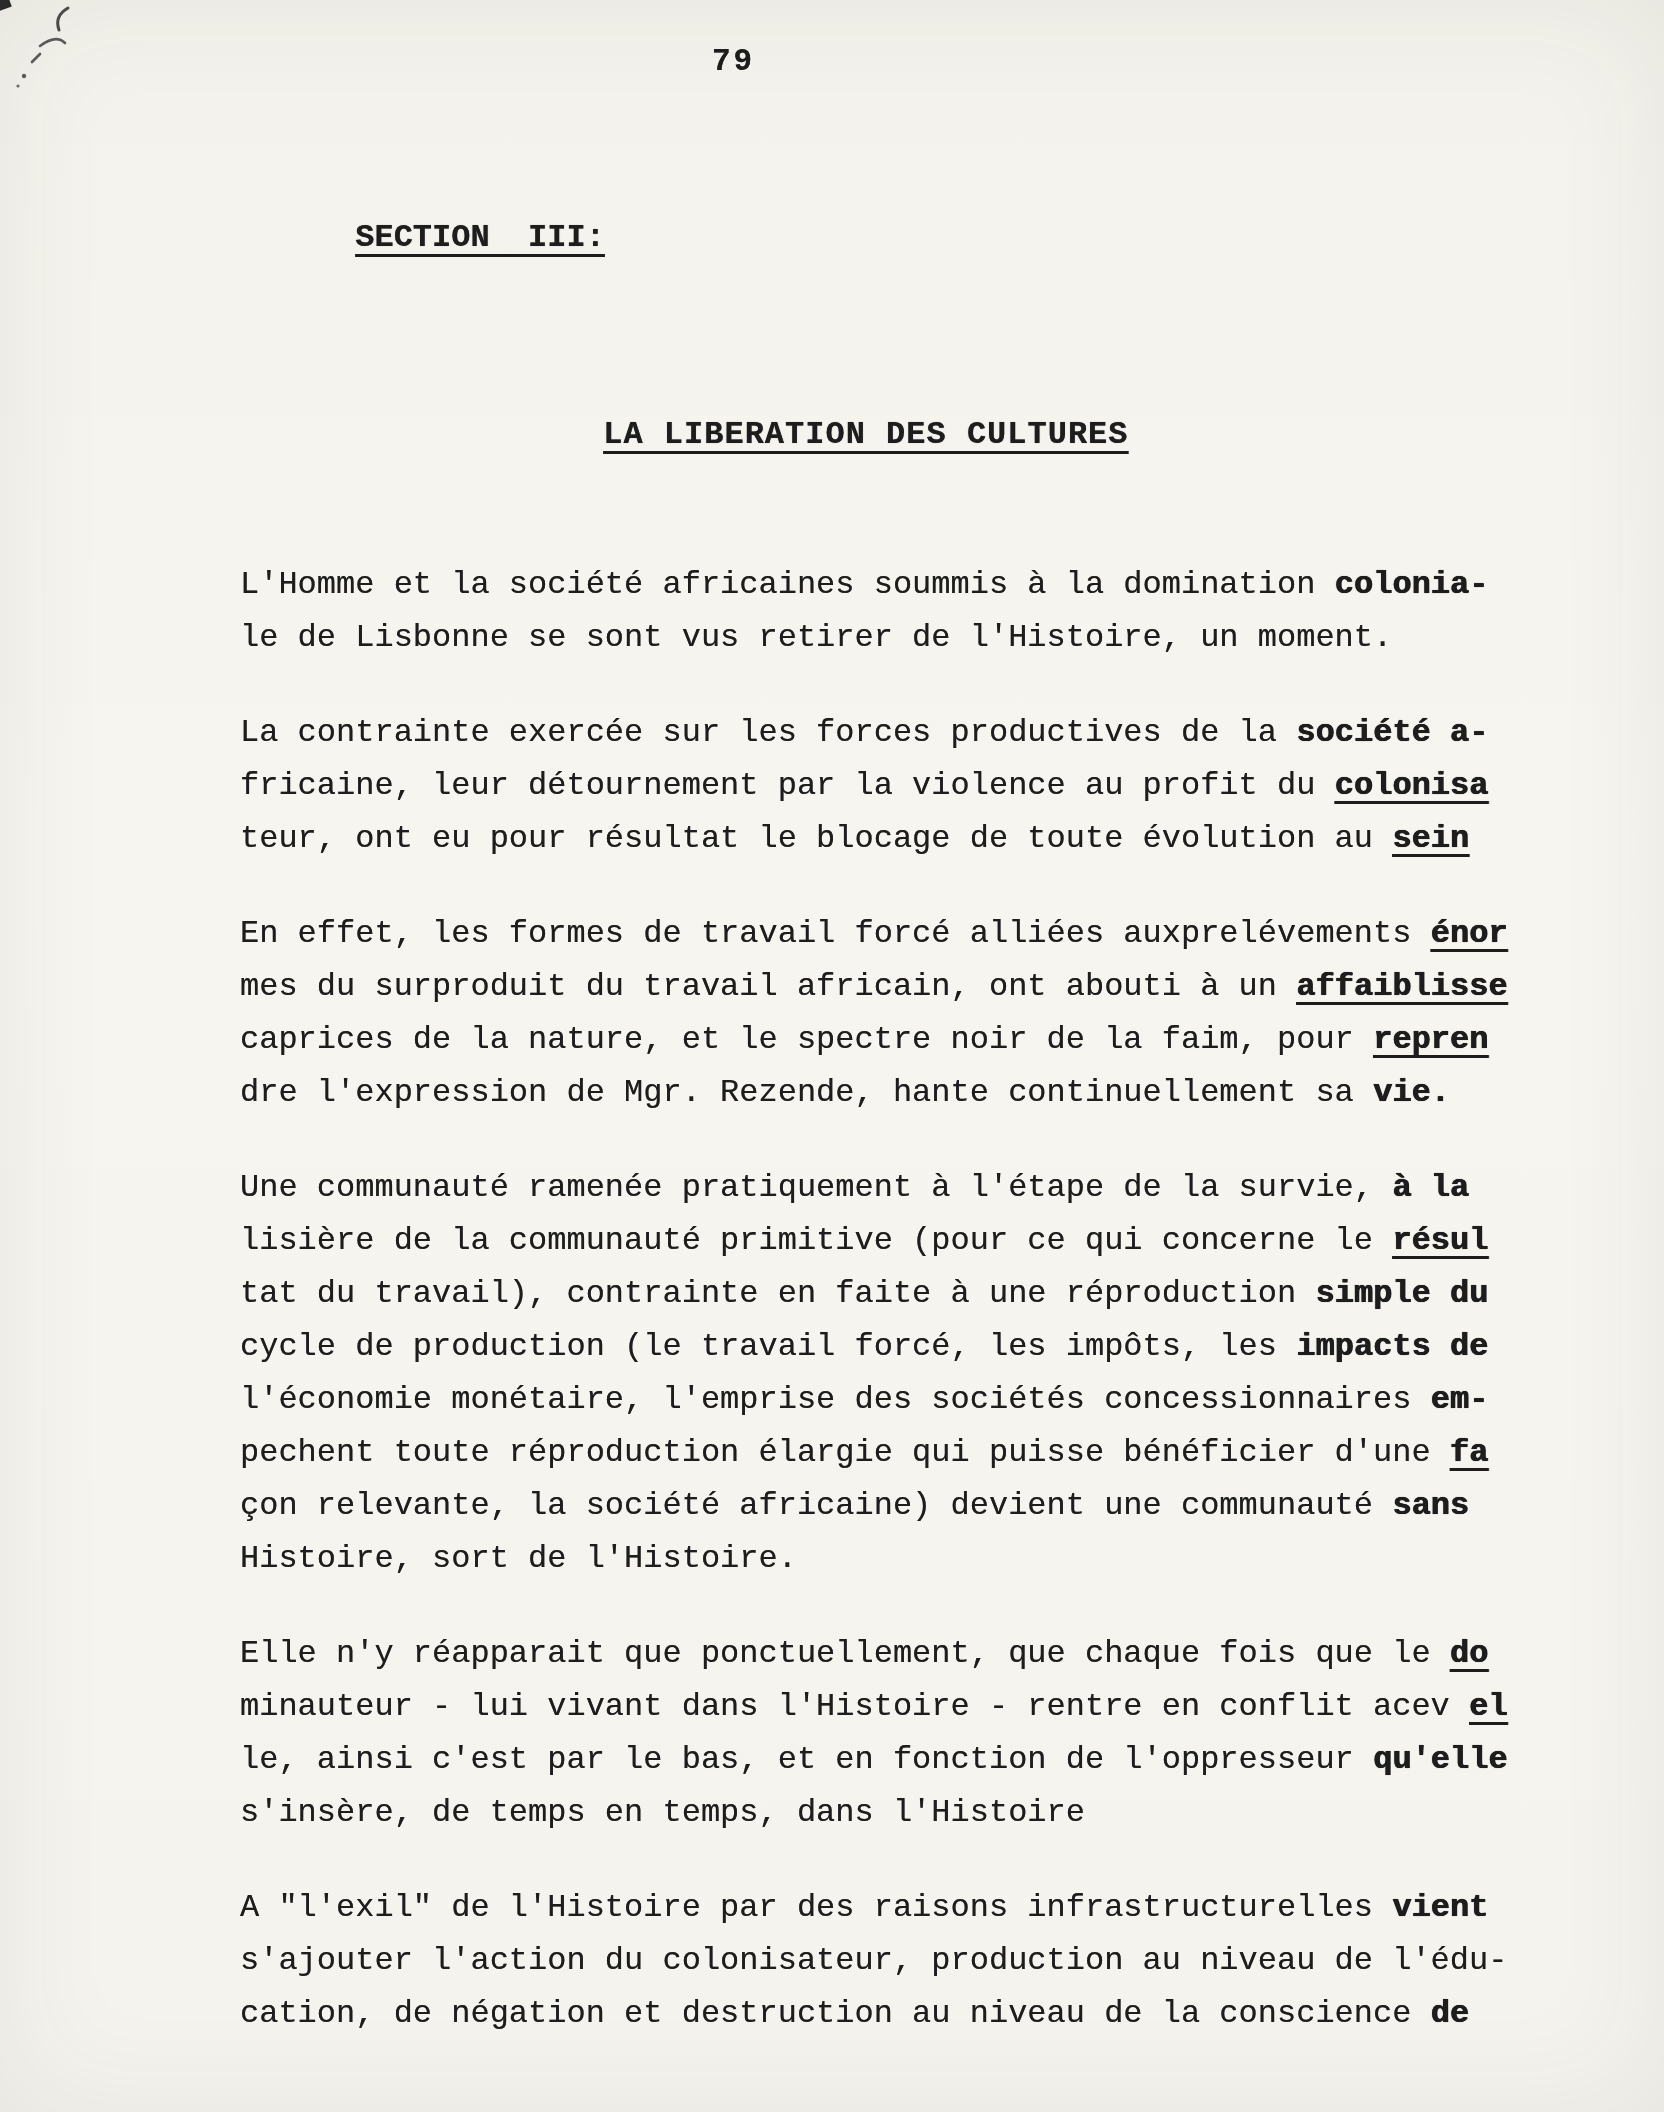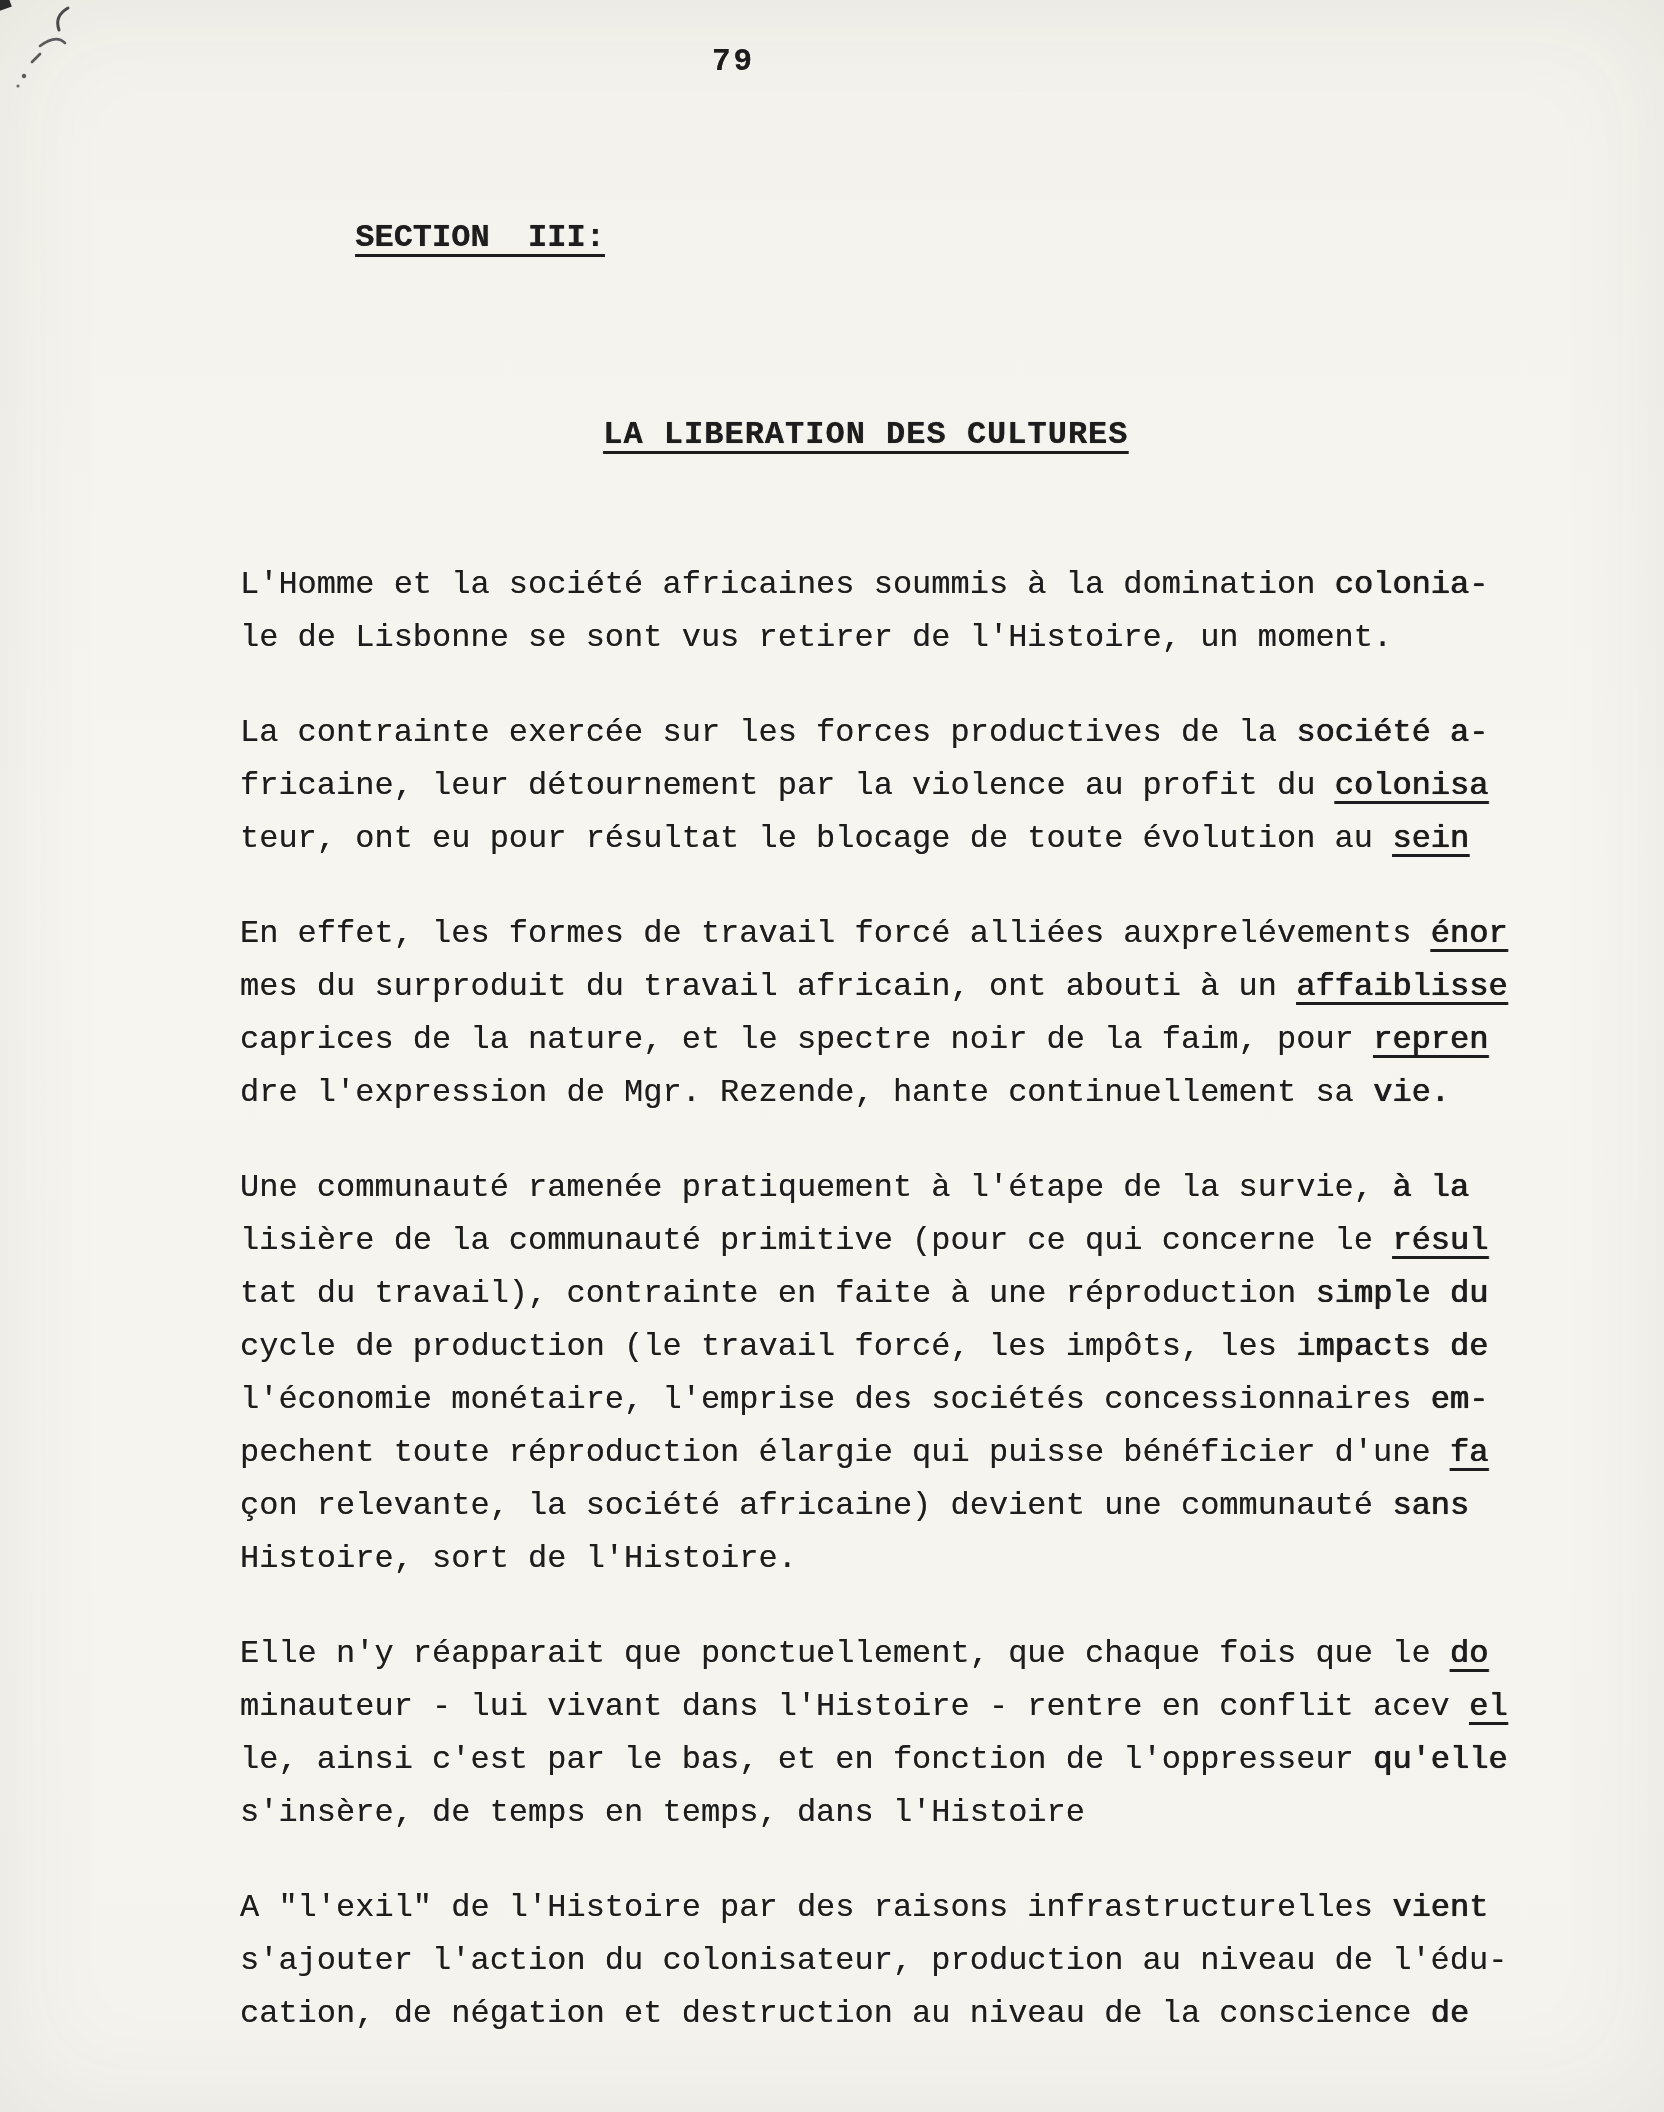--- a/index.html
+++ b/index.html
@@ -61,21 +61,21 @@
   .para {
     margin-bottom: 42px;
   }
   .line {
     font-size: 32px;
     line-height: 53px;
     white-space: pre;
     text-shadow: 0 0 0.55px rgba(20,20,20,0.6);
   }
   .em {
-    font-weight: normal;
+    font-weight: bold;
     text-shadow: 0.7px 0 0 currentColor, 0 0 0.8px rgba(0,0,0,0.8);
   }
   .em.u {
     text-decoration: underline;
     text-underline-offset: 7px;
     text-decoration-thickness: 3px;
     text-align: center;
   }
   .smudge {
     position: absolute;

